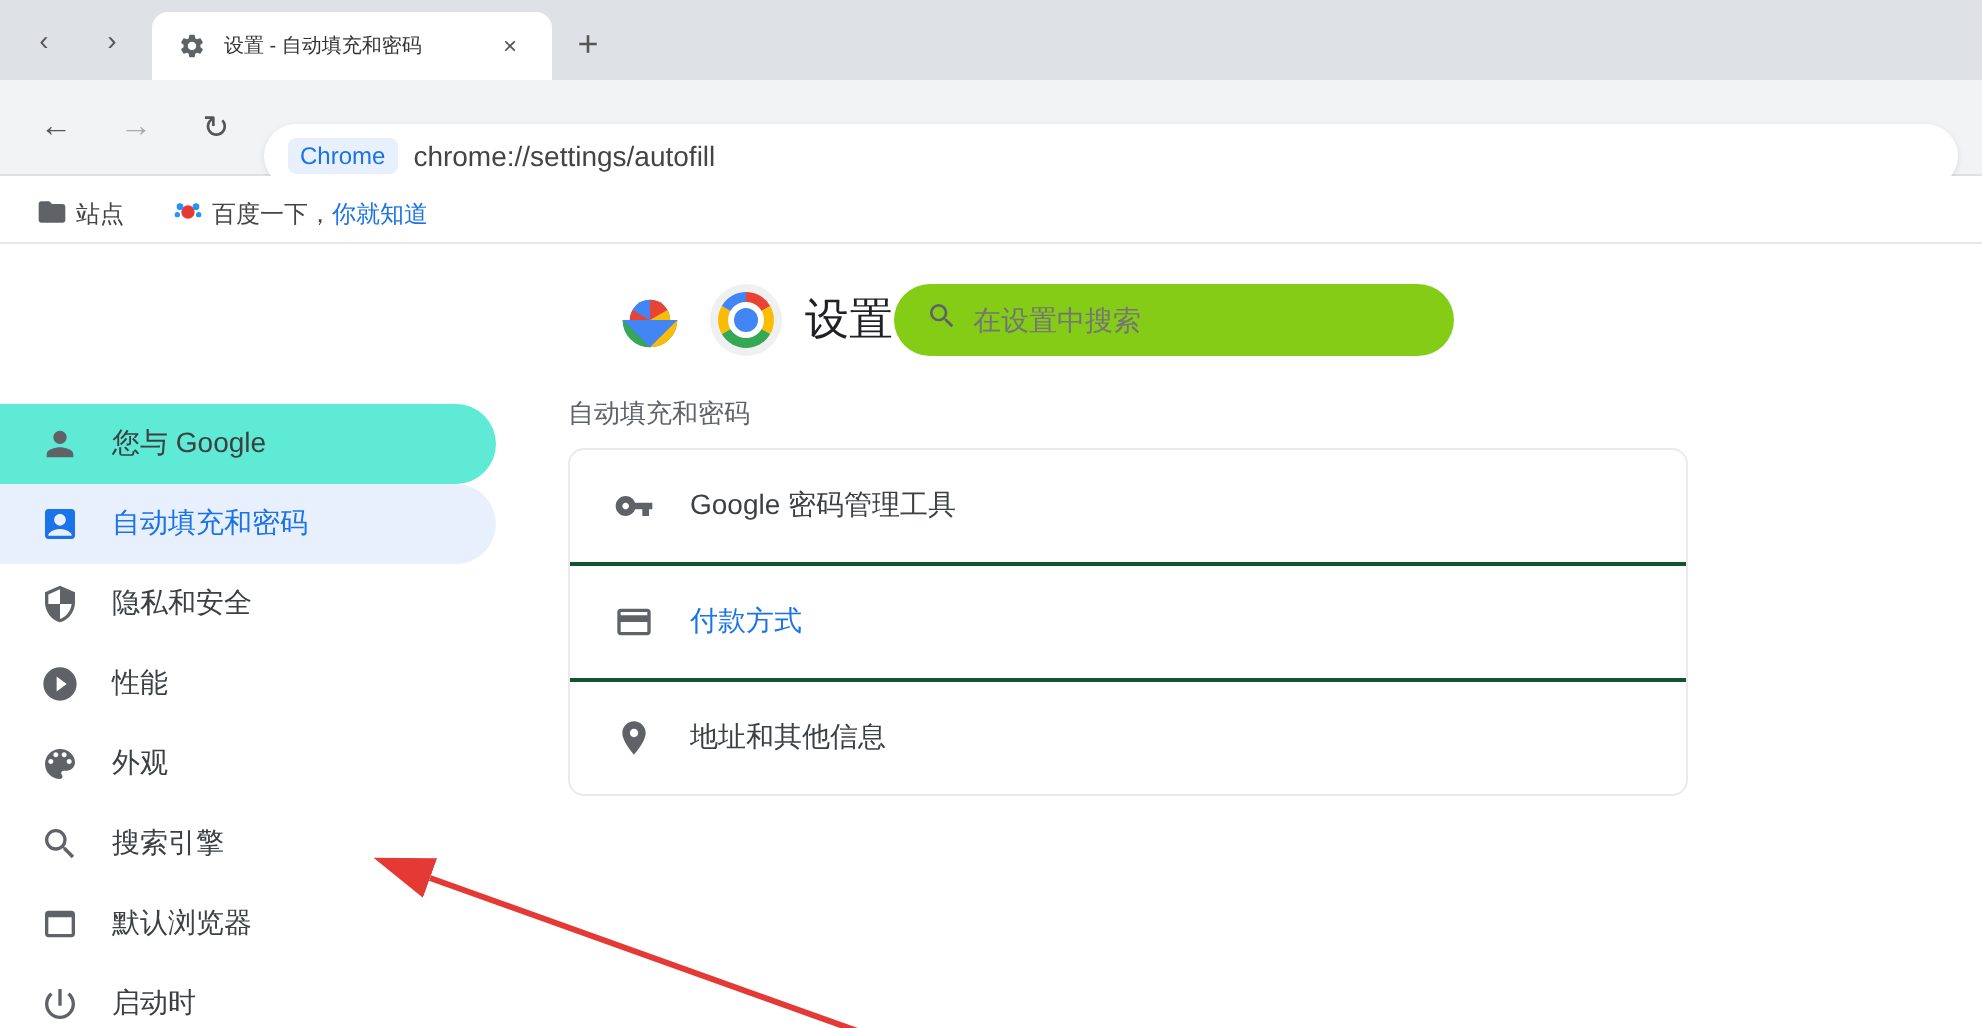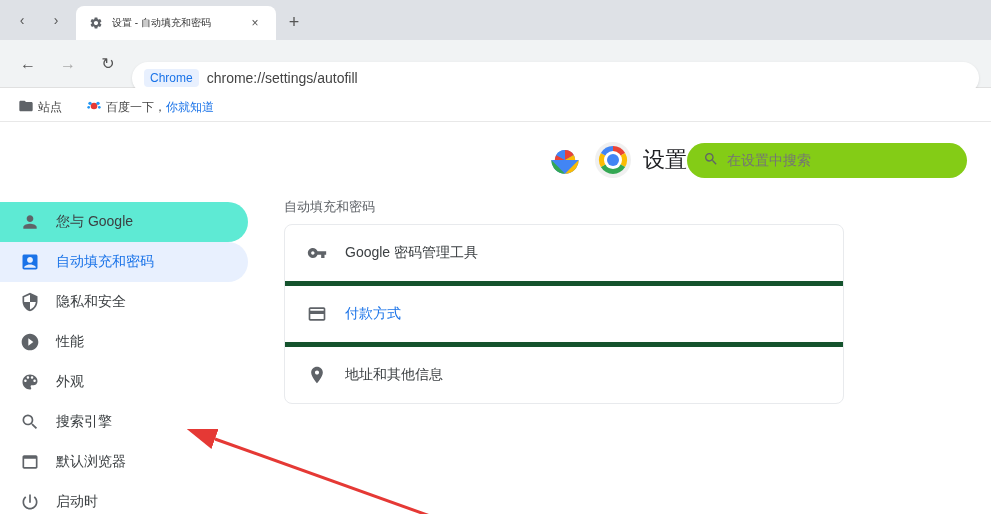--- a/index.html
+++ b/index.html
@@ -148,21 +148,21 @@
     .settings-page {
       display: flex;
       flex-direction: column;
       height: 100%;
     }
 
     .settings-header {
       padding: 20px 24px 16px 24px;
       display: flex;
       align-items: center;
-      justify-content: flex-end;
+      justify-content: center;
       margin-left: 42px;
     }
 
     .settings-title-area {
       display: flex;
       align-items: center;
       gap: 12px;
     }
 
     
@@ -251,21 +251,21 @@
       overflow: hidden;
       max-width: 560px;
     }
 
     .autofill-item {
       display: flex;
       align-items: center;
       gap: 16px;
       padding: 16px 20px;
       cursor: pointer;
-      border-bottom: 5px solid #14532d;
+      border-bottom: 2px solid #14532d;
     }
     .autofill-item:last-child { border-bottom: none; }
 
     .autofill-item-icon {
       width: 24px; height: 24px;
       display: flex; align-items: center; justify-content: center;
       color: #5f6368; font-size: 18px; flex-shrink: 0;
     }
 
     .autofill-item-label {

